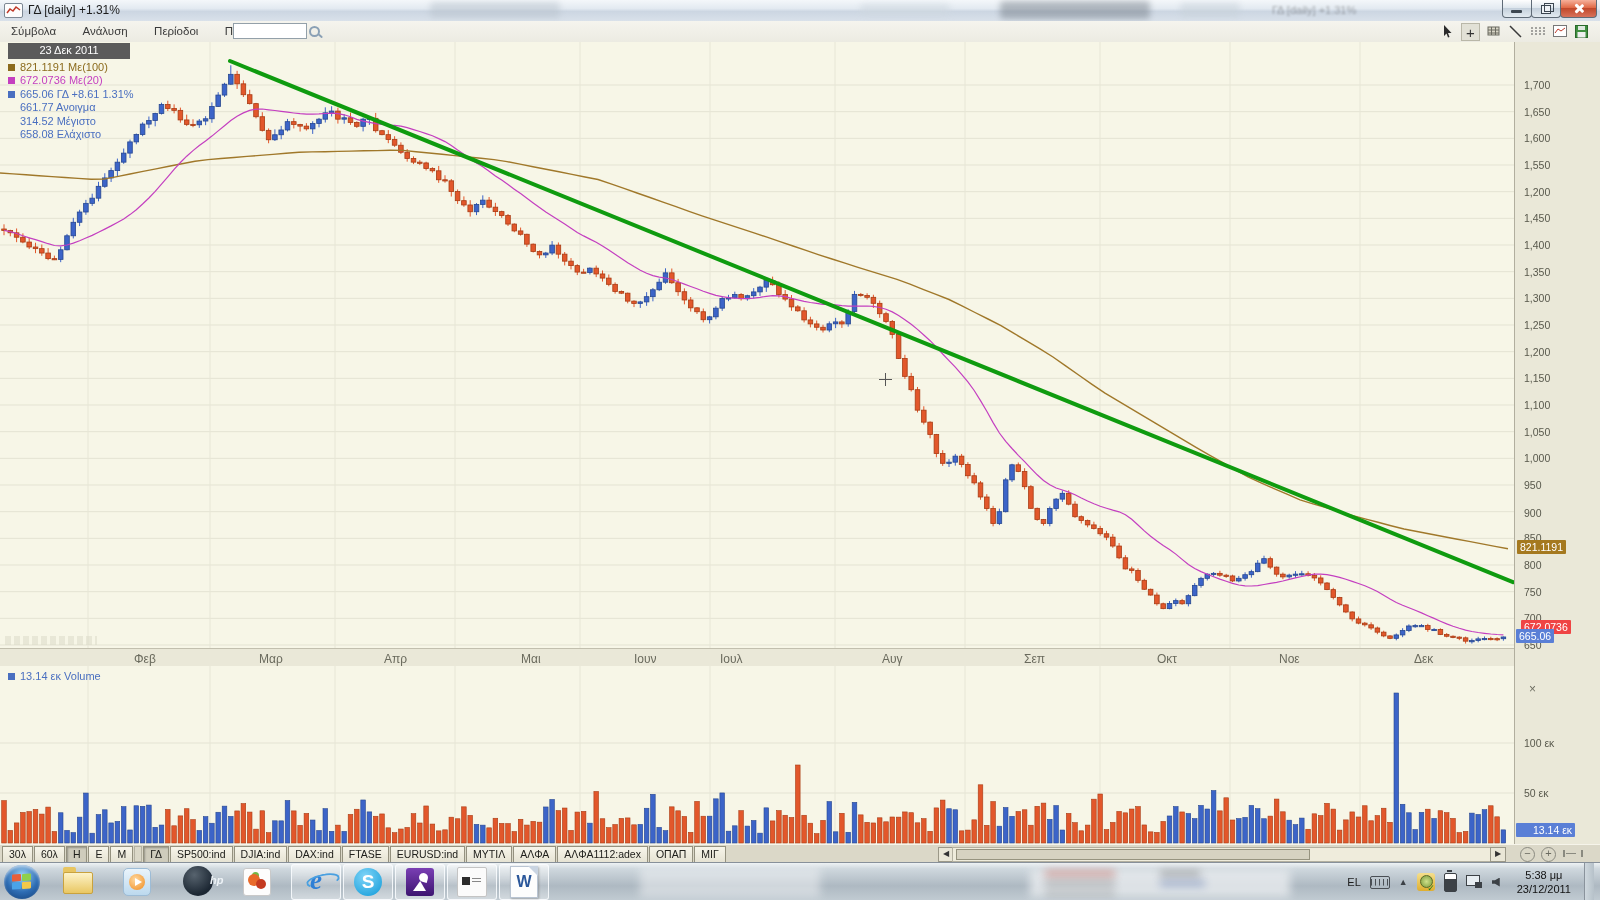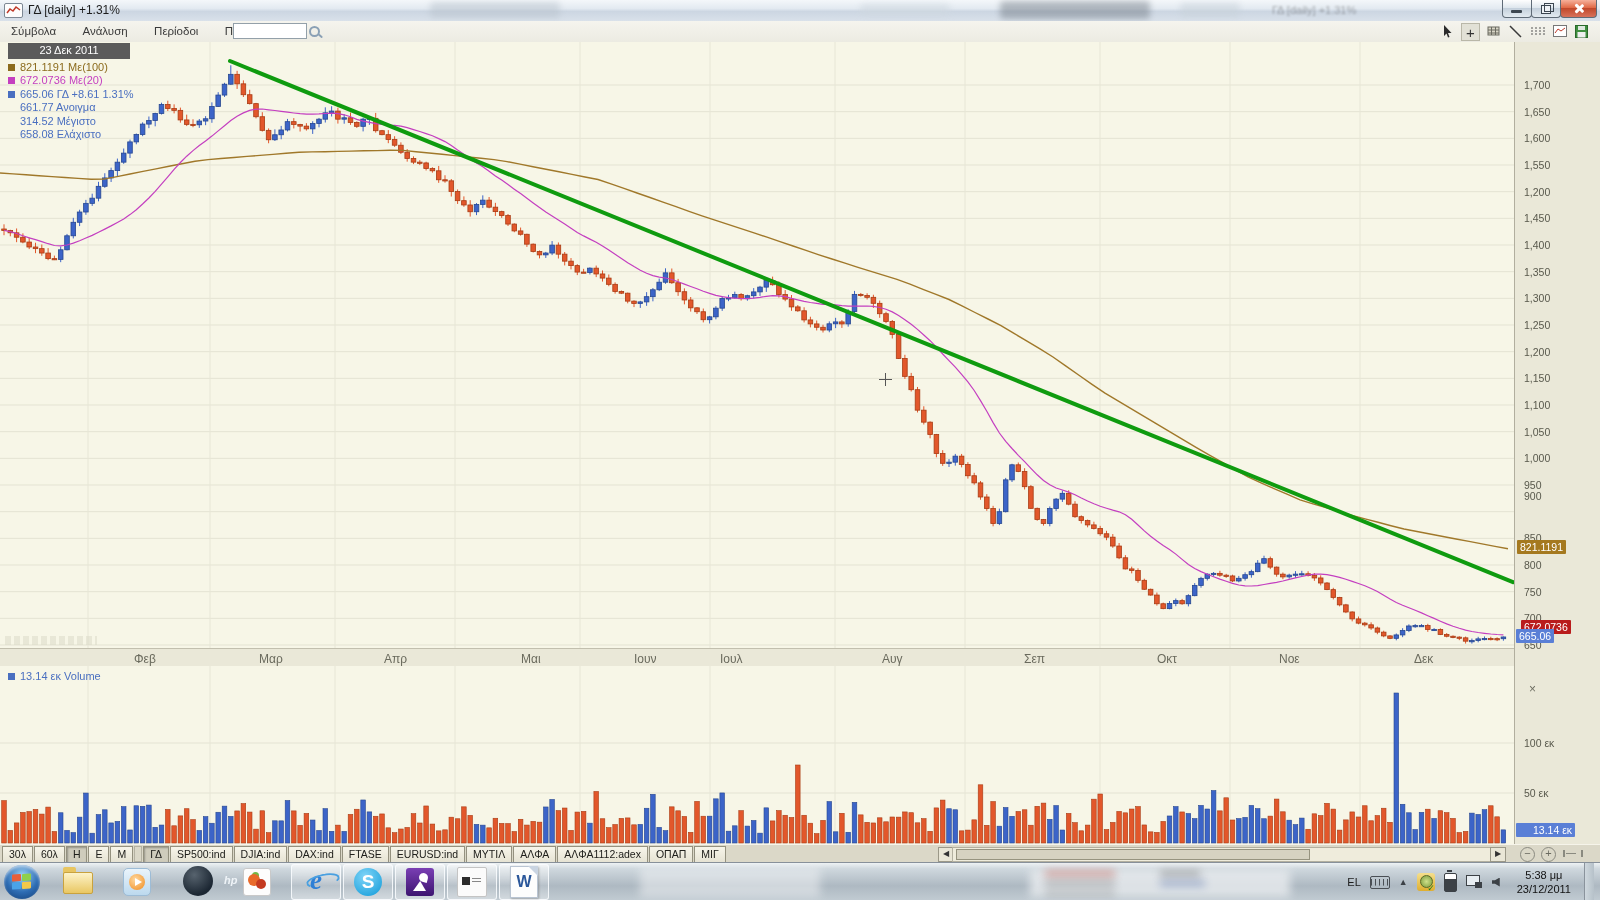--- a/index.html
+++ b/index.html
@@ -42,21 +42,21 @@
   .tool.sel{background:#e2e1d6;border:1px solid #b9b7a8;}
   .tool svg{display:block;}
 
   
   .chart-pane{position:absolute;top:42px;left:0;width:1514px;height:606px;background:#f7f6e7;cursor:crosshair;}
   .right-col{position:absolute;top:42px;left:1514px;width:86px;height:802px;background:#eae8d8;border-left:1px solid #b1ae9e;}
   .tick{position:absolute;left:9px;font-size:10.5px;color:#58584c;}
   .vtick{position:absolute;left:9px;font-size:10.5px;color:#58584c;}
   .badge{position:absolute;font-size:10.5px;color:#fff;padding:1px 3px;border-radius:1px;white-space:nowrap;}
   .badge.ma100{left:2px;background:#a5791f;}
-  .badge.ma20{left:6px;background:#b91c1c;z-index:1;}
+  .badge.ma20{left:6px;background:#ef4444;z-index:1;}
   .badge.last{left:1px;background:#5a7fd6;z-index:2;}
   .badge.vol{left:1px;background:#5a7fd6;}
   .vol-close{position:absolute;left:12px;top:642px;width:11px;height:11px;color:#6e6e62;font-size:12px;line-height:10px;text-align:center;}
 
   .xaxis{position:absolute;top:648px;left:0;width:1514px;height:18px;background:#eae8d8;
     border-top:1px solid #c2bfae;border-bottom:1px solid #d6d3c2;}
   .month{position:absolute;top:3px;font-size:12px;color:#6a6a5d;}
 
   .vol-pane{position:absolute;top:666px;left:0;width:1514px;height:178px;background:#f7f6e7;border-bottom:1px solid #b1ae9e;cursor:crosshair;}
 
@@ -109,21 +109,21 @@
     background:linear-gradient(rgba(255,255,255,.55),rgba(255,255,255,.12) 60%,rgba(255,255,255,.3));
     display:flex;align-items:center;justify-content:center;position:relative;}
   
   .folder{width:30px;height:22px;position:relative;margin-top:6px;}
   .folder:before{content:"";position:absolute;left:0;top:-5px;width:13px;height:6px;background:#e8c560;border-radius:2px 2px 0 0;}
   .folder .body{position:absolute;inset:0;background:linear-gradient(#fdf3c9,#e9c763);border:1px solid #c9a23e;border-radius:2px;}
   .wmp{width:26px;height:26px;border-radius:5px;background:linear-gradient(#eaf4fb,#bcd9ee);border:1px solid #9dbcd6;position:relative;}
   .wmp .c{position:absolute;left:5px;top:5px;width:16px;height:16px;border-radius:50%;background:radial-gradient(circle at 40% 35%,#ffd9a0,#f08a1d);}
   .wmp .p{position:absolute;left:11px;top:9px;width:0;height:0;border-left:7px solid #fff;border-top:4.5px solid transparent;border-bottom:4.5px solid transparent;}
   .hp{width:30px;height:30px;border-radius:50%;background:radial-gradient(circle at 38% 30%,#57636e,#1c2733 70%);position:relative;}
-  .hp span{position:absolute;left:14px;right:0;top:8px;text-align:center;color:#eef3f7;font-size:11px;font-weight:bold;font-style:italic;margin-left:27px;}
+  .hp span{position:absolute;left:0;right:0;top:8px;text-align:center;color:#eef3f7;font-size:11px;font-weight:bold;font-style:italic;margin-left:27px;}
   .photo{width:26px;height:26px;background:#fdfdfd;border:1px solid #c9c9c9;border-radius:3px;position:relative;overflow:hidden;}
   .photo i{position:absolute;border-radius:50%;}
   .photo .a{left:4px;top:5px;width:12px;height:12px;background:#e86a2a;}
   .photo .b{left:12px;top:10px;width:10px;height:10px;background:#c43a20;}
   .photo .d{left:8px;top:3px;width:7px;height:7px;background:#74b847;}
   .ie{font-size:27px;font-weight:bold;font-style:italic;color:#2f7fd6;font-family:"Liberation Serif",serif;position:relative;top:-2px;}
   .ie:after{content:"";position:absolute;left:-4px;top:9px;width:30px;height:9px;border:2.5px solid #4aa0e0;border-radius:50%;border-bottom-color:transparent;transform:rotate(-12deg);}
   .skype{width:28px;height:28px;border-radius:50%;background:radial-gradient(circle at 40% 30%,#7fd4f8,#0f9ad8);color:#fff;font-size:19px;font-weight:bold;text-align:center;line-height:27px;}
   .tapp{width:28px;height:28px;border-radius:3px;background:linear-gradient(#7a3fb4,#3d1470);position:relative;}
   .tapp:before{content:"";position:absolute;left:13px;top:5px;width:9px;height:9px;background:#fff;border-radius:50% 50% 0 50%;transform:rotate(15deg);}
@@ -776,21 +776,21 @@
         <div class="tick" style="top: 197px;">1,400</div>
         <div class="tick" style="top: 224px;">1,350</div>
         <div class="tick" style="top: 250px;">1,300</div>
         <div class="tick" style="top: 277px;">1,250</div>
         <div class="tick" style="top: 304px;">1,200</div>
         <div class="tick" style="top: 330px;">1,150</div>
         <div class="tick" style="top: 357px;">1,100</div>
         <div class="tick" style="top: 384px;">1,050</div>
         <div class="tick" style="top: 410px;">1,000</div>
         <div class="tick" style="top: 437px;">950</div>
-        <div class="tick" style="top: 448px;">900</div>
+        <div class="tick" style="top: 465px;">900</div>
         <div class="tick" style="top: 490px;">850</div>
         <div class="tick" style="top: 517px;">800</div>
         <div class="tick" style="top: 544px;">750</div>
         <div class="tick" style="top: 570px;">700</div>
         <div class="tick" style="top: 597px;">650</div>
       </div>
     <div class="badge ma100" style="top:498px;">821.1191</div>
     <div class="badge ma20" style="top:578px;">672.0736</div>
     <div class="badge last" style="top:587px;">665.06</div>
     <div class="vtick" style="top:695px;">100 εκ</div>

